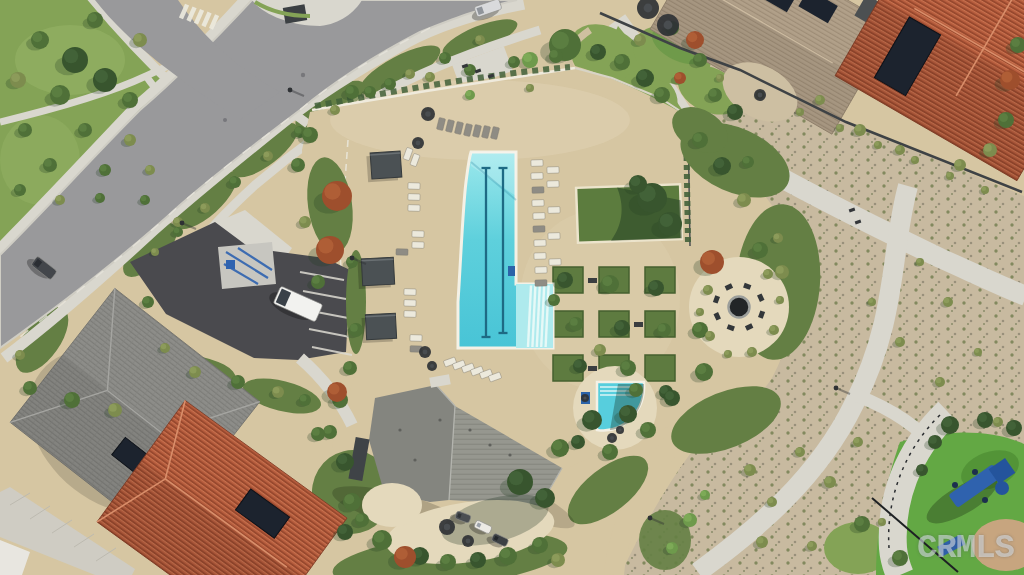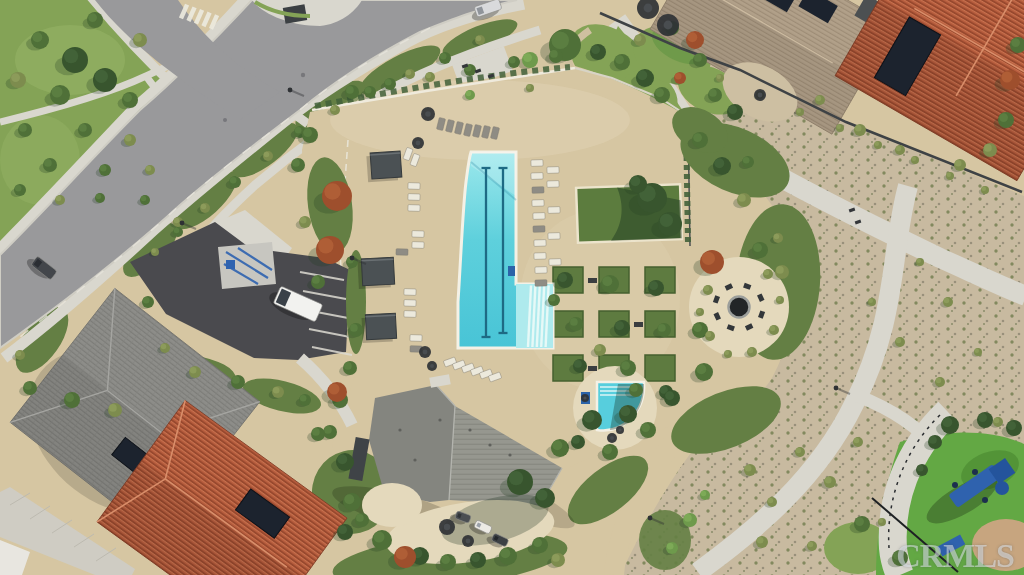--- a/index.html
+++ b/index.html
@@ -1,20 +1,20 @@
 <!DOCTYPE html>
 <html style="--deck: #d6c6a2; --deck-light: #e4d9bc; --concrete: #d9d7ce; --road: #99999b; --asphalt: #4a4a4e; --grass: #84a356; --grass-dark: #647f44; --turf: #5c7c3e; --desert: #c8baa0; --pool-light: #9ce8ec; --pool: #5ed0dc; --pool-deep: #48c4d6; --lane-line: #1e6a84; --coping: #f4f1e6; --roof-gray: #8d8d89; --roof-red: #b2593a; --roof-tan: #b1a089; --club-roof: #96978f; --solar-panel: #1c232e; --play-green: #63a844; --play-blue: #2f62ae; --spa: #57cedd;"><head>
 <meta charset="utf-8">
 <style>
   html,body{margin:0;padding:0;background:#222;}
   .stage{position:relative;width:1024px;height:575px;overflow:hidden;
          font-family:"Liberation Sans",sans-serif;background:var(--deck,#d6c6a2);}
   .stage svg{position:absolute;left:0;top:0;display:block;}
-  .watermark{position:absolute;right:10px;bottom:0px;
-    font-family:Liberation Serif, serif;font-weight:700;font-size:34px;
+  .watermark{position:absolute;right:10px;bottom:8px;
+    font-family:Liberation Mono, monospace;font-weight:700;font-size:34px;
     letter-spacing:-1px;color:rgba(228,233,238,.55);
     text-shadow:0 0 3px rgba(60,70,80,.35);user-select:none;}
   
   .fDeck{fill:var(--deck)} .fDeckL{fill:var(--deck-light)} .fConc{fill:var(--concrete)}
   .fRoad{fill:var(--road)} .fAsph{fill:var(--asphalt)} .fGrass{fill:var(--grass)}
   .fGdark{fill:var(--grass-dark)} .fTurf{fill:var(--turf)}
   .sConc{stroke:var(--concrete);fill:none} .sDeck{stroke:var(--deck);fill:none}
 </style>
 </head>
 <body>

